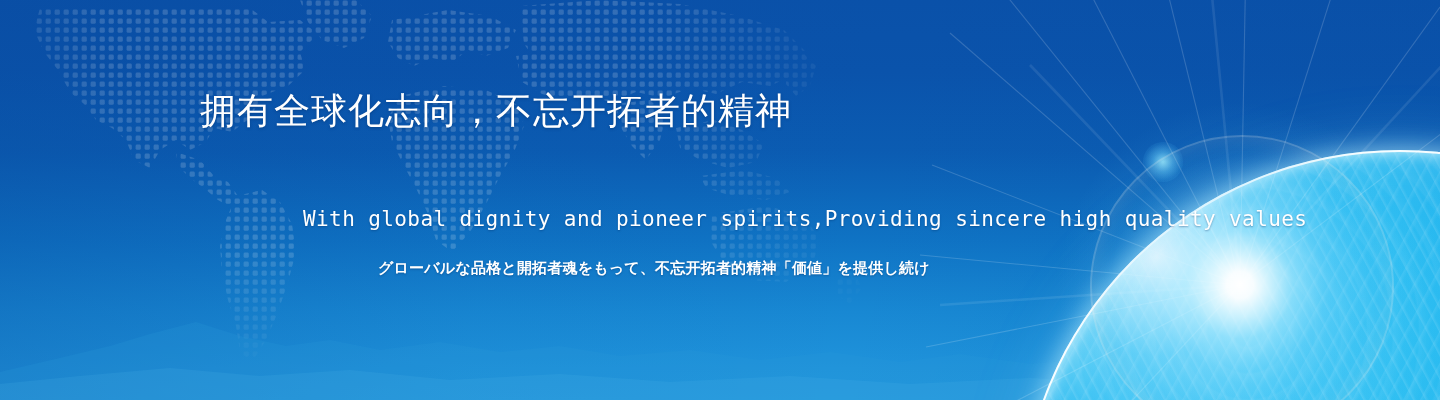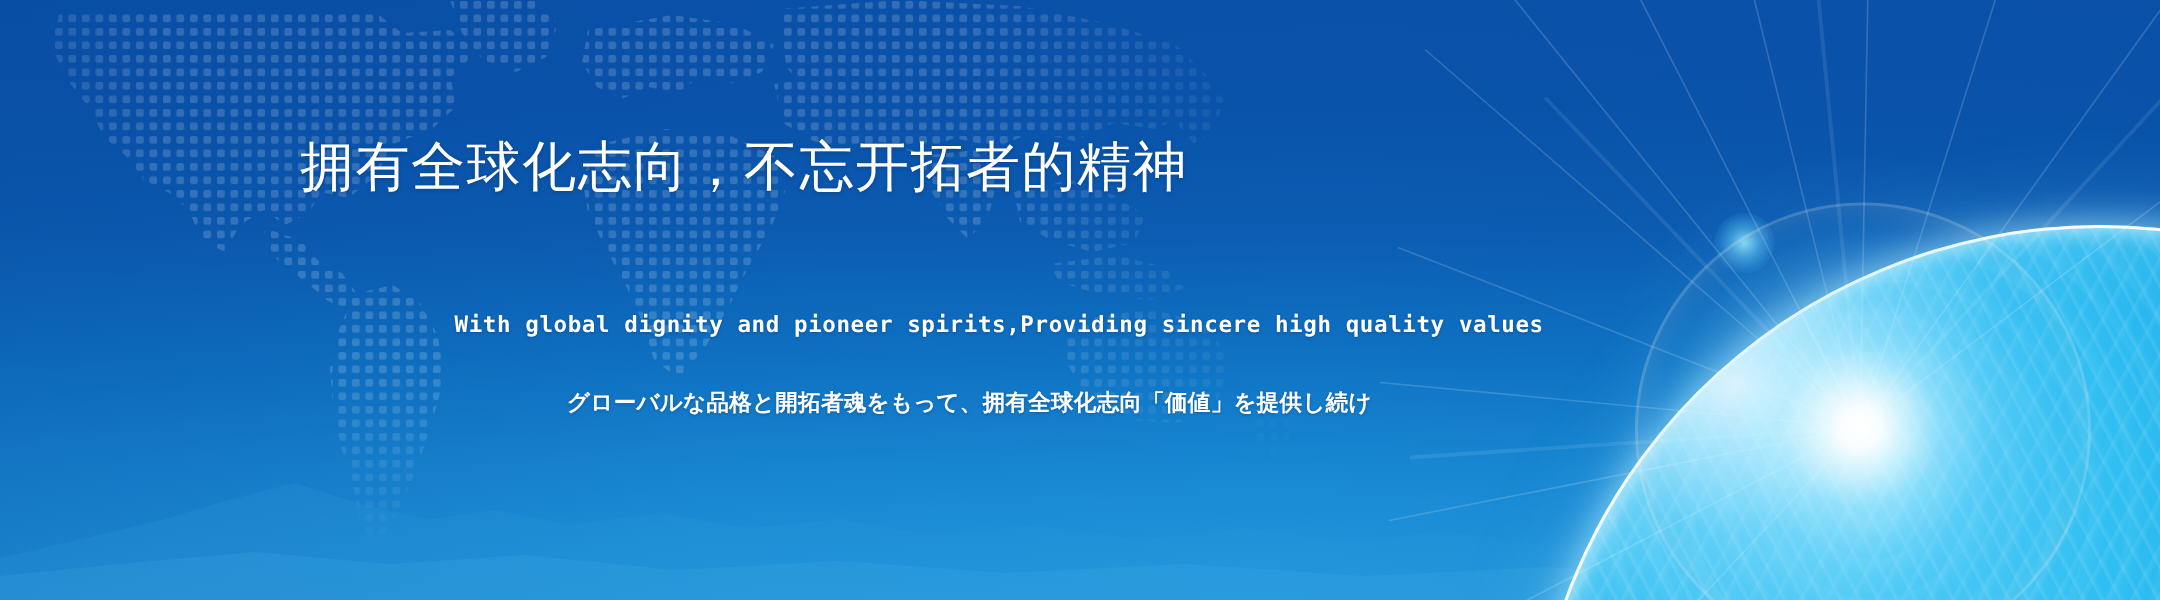--- a/index.html
+++ b/index.html
@@ -231,26 +231,25 @@
     text-shadow: 0 1px 3px rgba(3,45,100,0.45);
   }
   .headline-line-2 {
     padding-left: 168px;
   }
   .subline-en {
     position: absolute;
     left: 303px;
     top: 207px;
     font-family: "DejaVu Sans Mono", "Liberation Mono", monospace;
-    font-size: 15px;
+    font-size: 21px;
     letter-spacing: 0.4px;
     color: #ffffff;
     white-space: nowrap;
     text-shadow: 0 1px 2px rgba(3,45,100,0.40);
-    font-weight: bold;
   }
   .subline-jp {
     position: absolute;
     left: 378px;
     top: 259px;
     font-family: "DejaVu Sans", "Liberation Sans", sans-serif;
     font-size: 15px;
     font-weight: bold;
     letter-spacing: 0.2px;
     color: #ffffff;
@@ -369,16 +368,16 @@
     <div class="sun-glow"></div>
   </div>
 
   <div class="copy">
     <div class="headline">
       <div class="headline-line-1">拥有全球化志向，不忘开拓者的精神</div>
     </div>
 
     <div class="subline-en">With global dignity and pioneer spirits,Providing sincere high quality values</div>
 
-    <div class="subline-jp">グローバルな品格と開拓者魂をもって、拥有全球化志向「価値」を提供し続け</div>
+    <div class="subline-jp">グローバルな品格と開拓者魂をもって、不忘开拓者的精神「価値」を提供し続け</div>
   </div>
 
 </div>
 
 </body></html>

